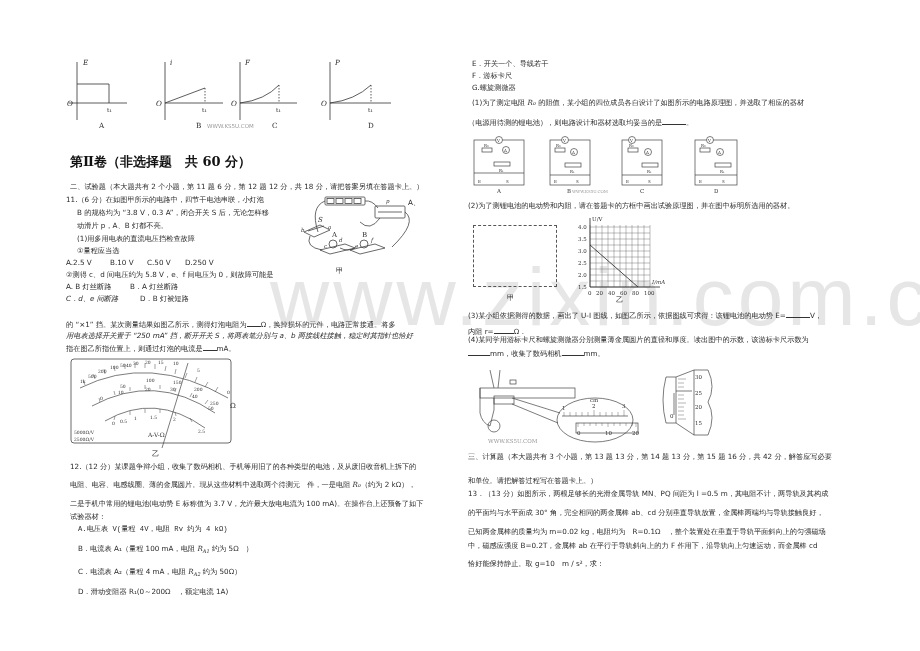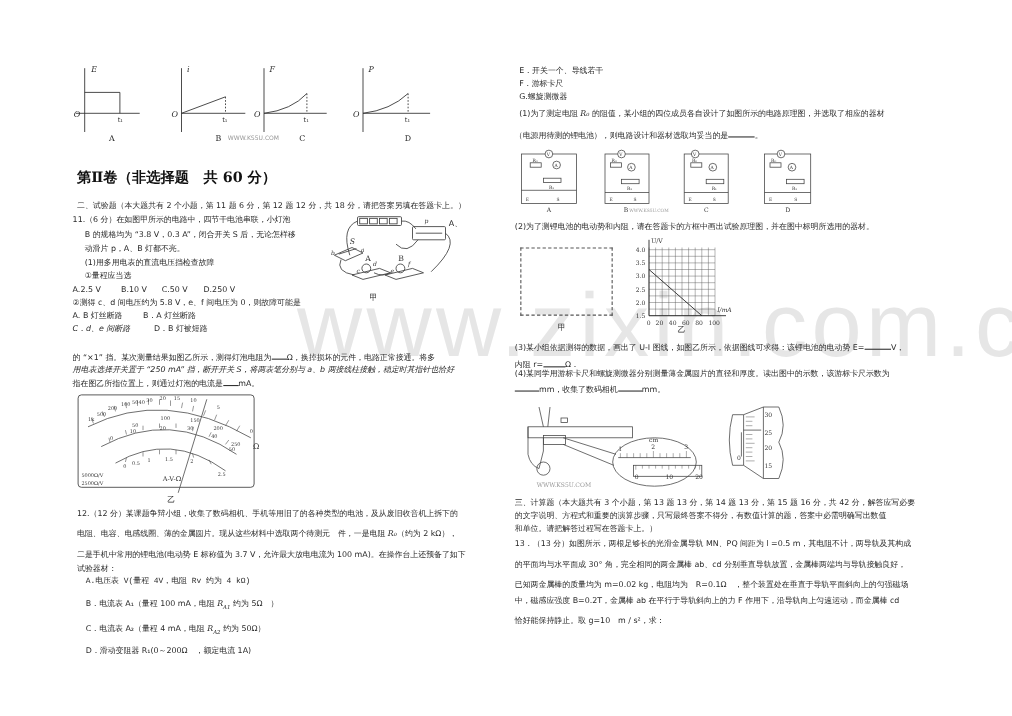--- a/index.html
+++ b/index.html
@@ -410,21 +410,20 @@
     <g class="lblsm" font-size="4.5">
       <text x="33" y="12">30</text>
           <text x="33" y="28">25</text>
           <text x="33" y="42">20</text>
           <text x="33" y="58">15</text>
           <text x="8" y="51">0</text>
     </g>
   </svg>
 
   <span class="t" style="left:468px;top:452px;">三、计算题（本大题共有 3 个小题，第 13 题 13 分，第 14 题 13 分，第 15 题 16 分，共 42 分，解答应写必要</span>
-  <span class="t" style="left:468px;top:464px;">的文字说明、方程式和重要的演算步骤，只写最终答案不得分，有数值计算的题，答案中必需明确写出数值</span>
   <span class="t" style="left:468px;top:476px;">和单位。请把解答过程写在答题卡上。）</span>
   <span class="t" style="left:468px;top:489px;">13．（13 分）如图所示，两根足够长的光滑金属导轨 MN、PQ 间距为 l =0.5 m，其电阻不计，两导轨及其构成</span>
   <span class="t" style="left:468px;top:508px;">的平面均与水平面成 30° 角，完全相同的两金属棒 ab、cd 分别垂直导轨放置，金属棒两端均与导轨接触良好，</span>
   <span class="t" style="left:468px;top:527px;">已知两金属棒的质量均为 m=0.02 kg，电阻均为　R=0.1Ω　，整个装置处在垂直于导轨平面斜向上的匀强磁场</span>
   <span class="t" style="left:468px;top:541px;">中，磁感应强度 B=0.2T，金属棒 ab 在平行于导轨斜向上的力 F 作用下，沿导轨向上匀速运动，而金属棒 cd</span>
   <span class="t" style="left:468px;top:559px;">恰好能保持静止。取 g=10　m / s²，求：</span>
   </div>
 </div>
 
 </body></html>

